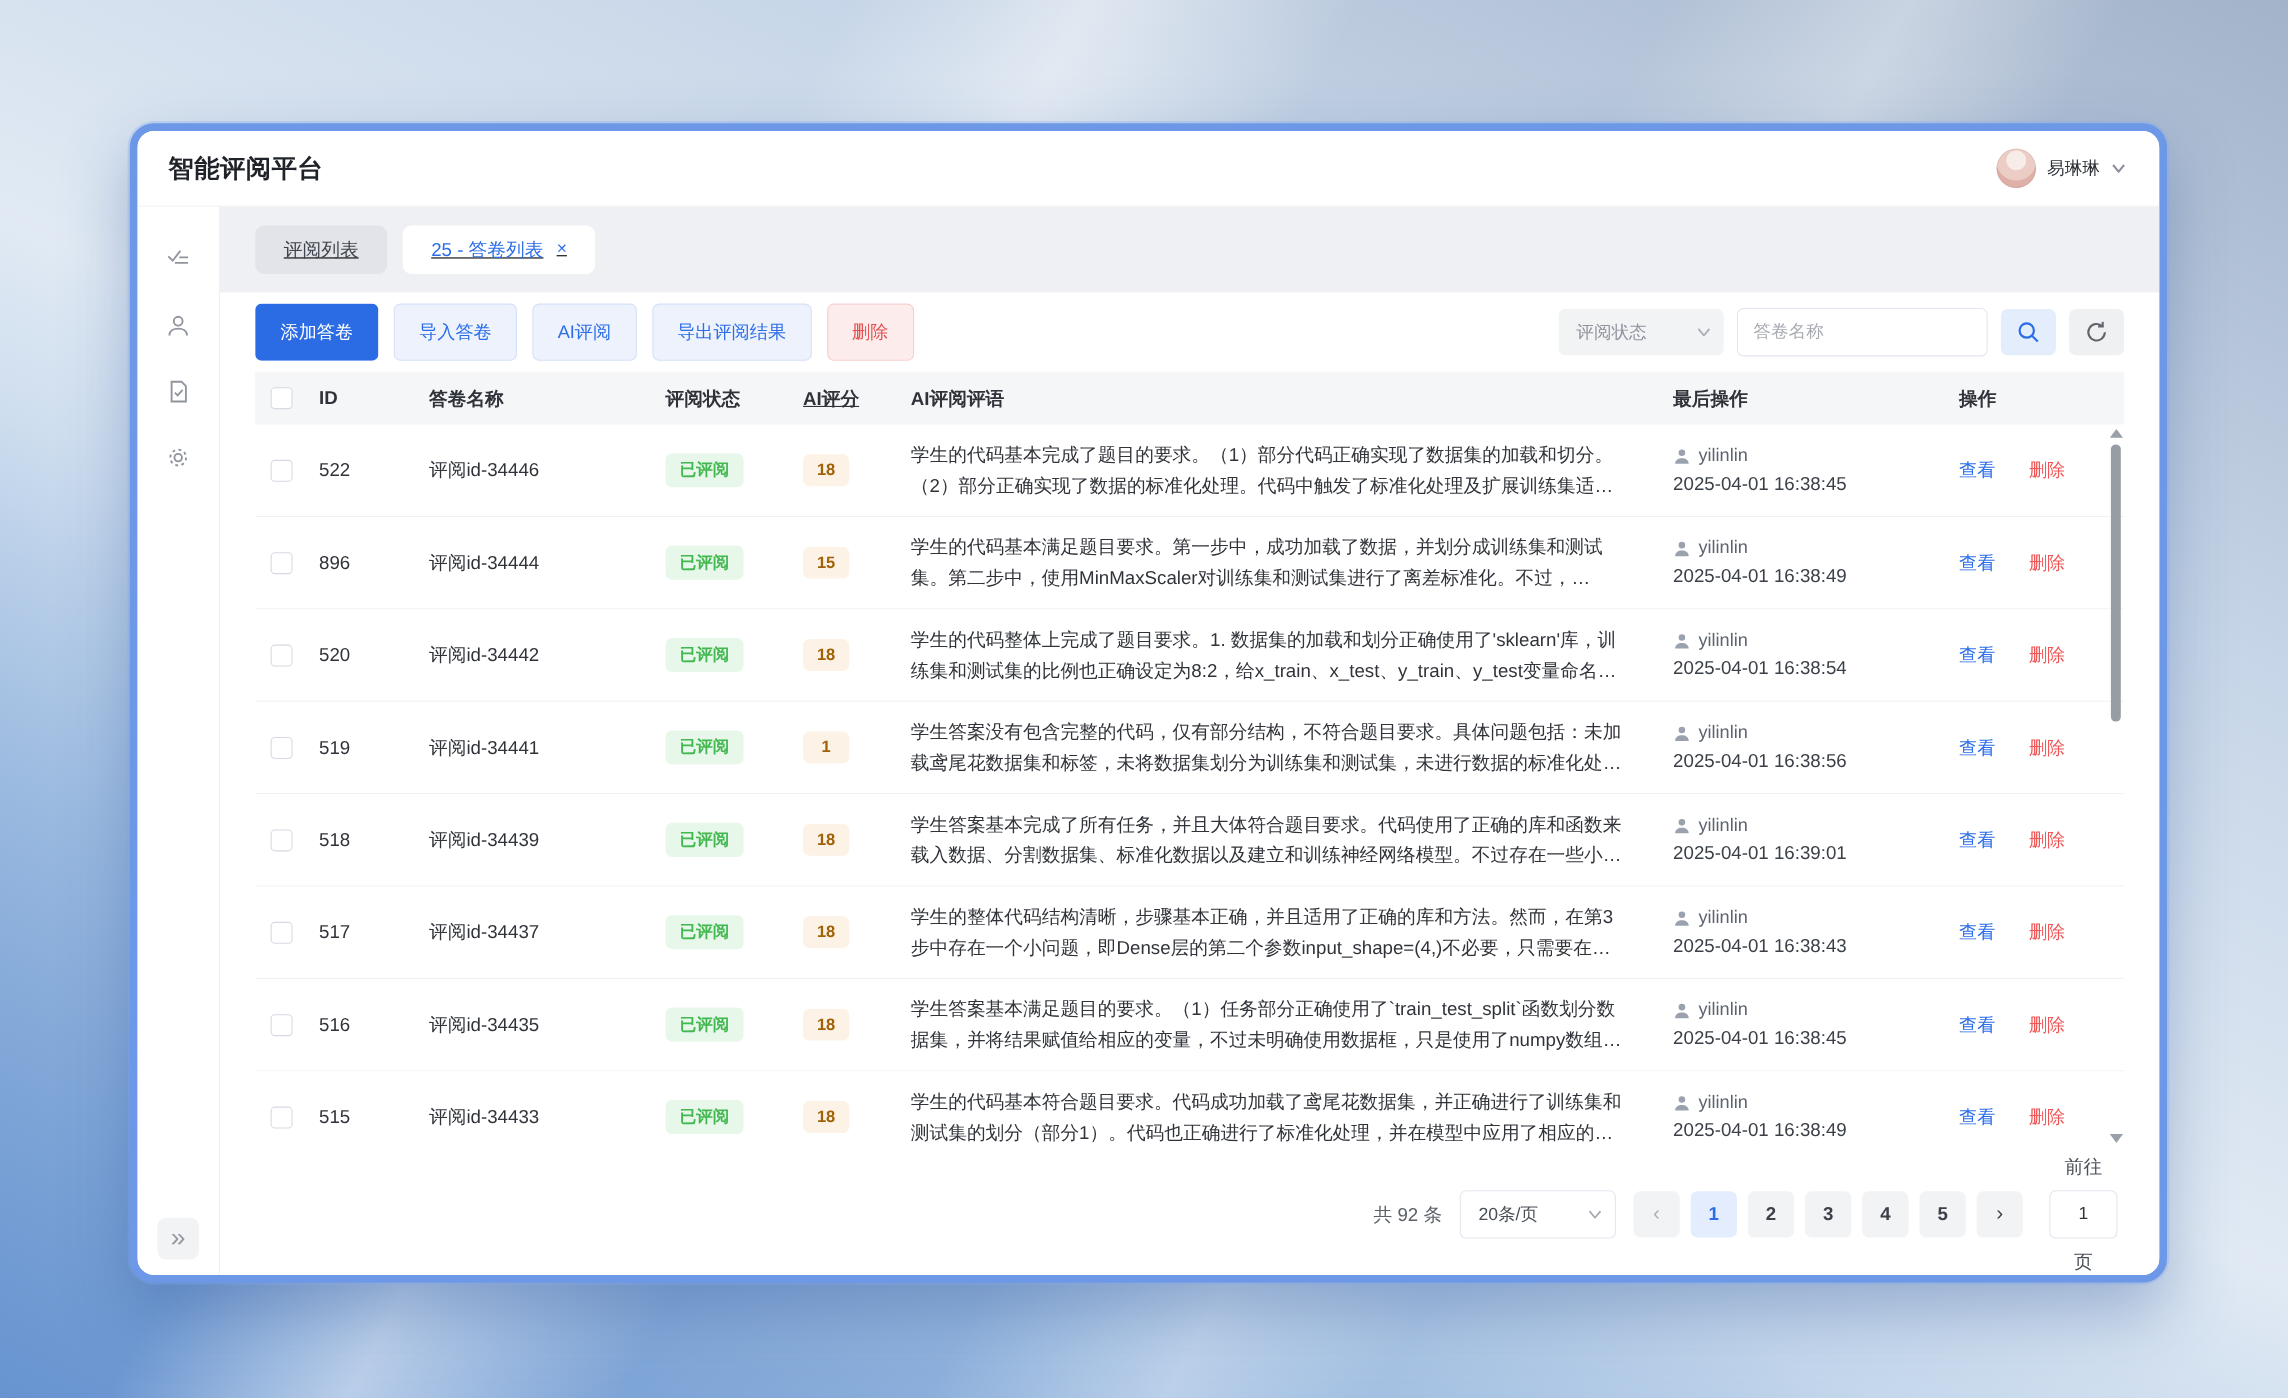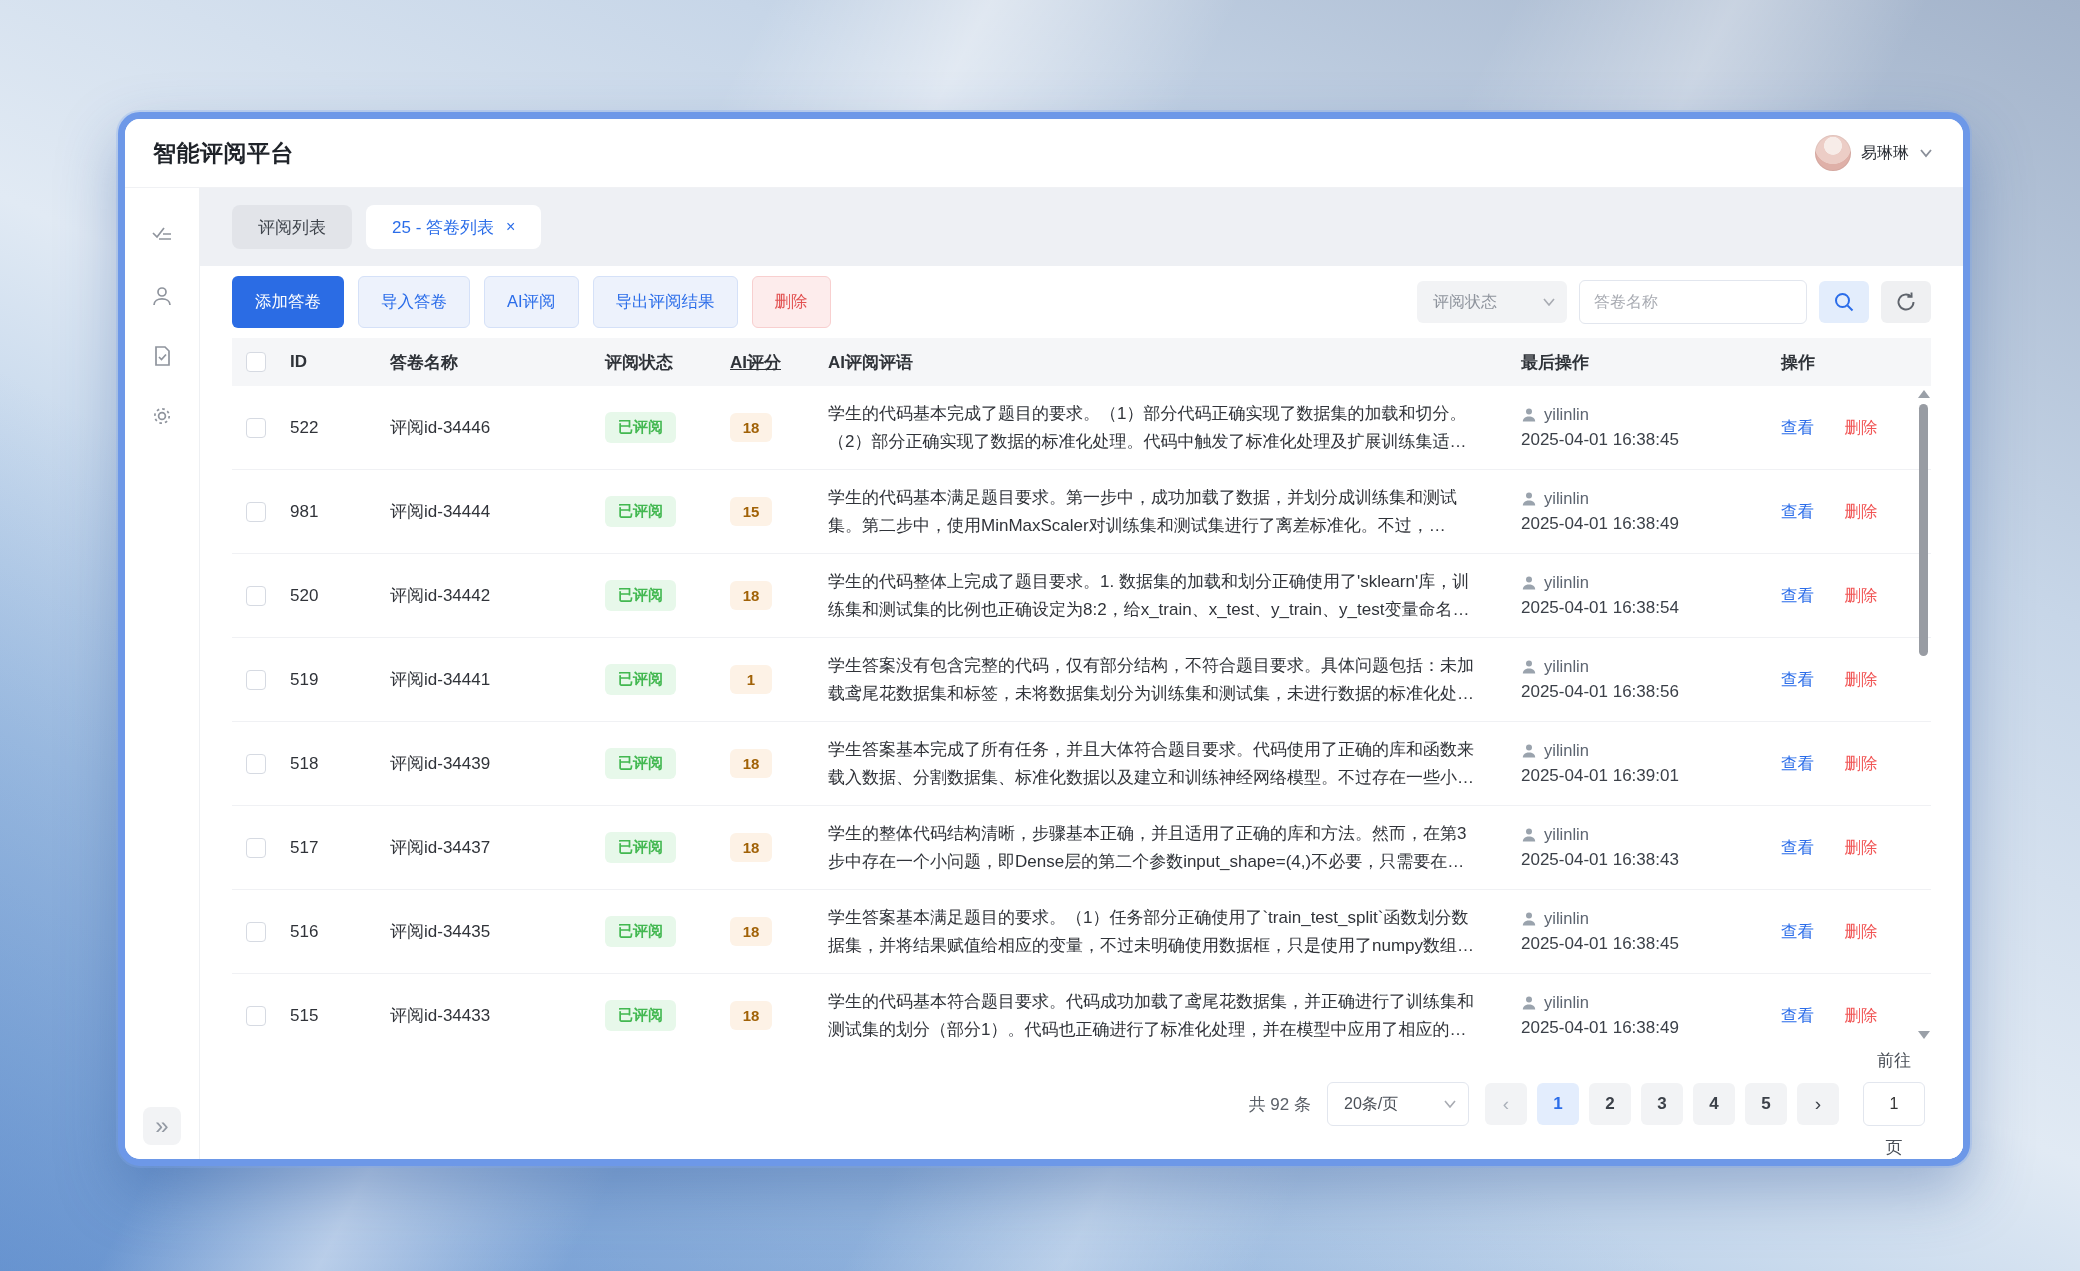--- a/index.html
+++ b/index.html
@@ -30,21 +30,21 @@
   .sidebar{flex:0 0 74px;border-right:1px solid #eef0f3;background:#fff;
     display:flex;flex-direction:column;align-items:center;padding:26px 0 14px;position:relative;}
   .side-icon{width:44px;height:44px;margin-bottom:16px;display:flex;align-items:center;justify-content:center;
     color:#8a8f99;border-radius:8px;cursor:pointer;}
   .side-icon svg{stroke:#8f949d;}
   .collapse-btn{position:absolute;bottom:14px;left:18px;width:38px;height:38px;border-radius:8px;
     background:#f2f3f5;display:flex;align-items:center;justify-content:center;
     color:#9399a3;font-size:24px;line-height:1;cursor:pointer;}
   .main{flex:1;display:flex;flex-direction:column;min-width:0;background:#fff;}
   
-  .tabstrip{flex:0 0 78px;background:#eef0f4;display:flex;align-items:center;gap:14px;padding:0 32px;}
+  .tabstrip{flex:0 0 78px;background:#eef0f4;display:flex;align-items:center;gap:14px;padding:0 32px;text-decoration:underline;}
   .tab{height:44px;display:flex;align-items:center;gap:10px;padding:0 26px;border-radius:8px;
     font-size:17px;cursor:pointer;}
   .tab.inactive{background:#e2e4e9;color:#3f444c;}
   .tab.active{background:#fff;color:#2b6de9;}
   .tab-close{font-size:16px;color:#2b6de9;line-height:1;margin-left:2px;}
   
   .content{flex:1;display:flex;flex-direction:column;padding:0 32px;min-height:0;background:#fff;}
   .toolbar{flex:0 0 72px;display:flex;align-items:center;justify-content:space-between;}
   .btn-group{display:flex;gap:14px;}
   .btn{height:52px;padding:0 22px;border-radius:6px;font-size:16.5px;border:1px solid transparent;
@@ -242,21 +242,21 @@
     <span class="col-actions">
       <a class="link view">查看</a>
       <a class="link del">删除</a>
     </span>
   </div>
 
   <div class="tr">
     <span class="col-check">
                   <span class="checkbox"></span>
                 </span>
-    <span class="col-id cell-text">981</span>
+    <span class="col-id cell-text">896</span>
     <span class="col-name cell-text">评阅id-34444</span>
     <span class="col-status"><span class="badge-status">已评阅</span></span>
     <span class="col-score"><span class="badge-score">15</span></span>
     <span class="col-comment">
                   <span class="comment">学生的代码基本满足题目要求。第一步中，成功加载了数据，并划分成训练集和测试集。第二步中，使用MinMaxScaler对训练集和测试集进行了离差标准化。不过，scaler_x_train和sc…</span>
                 </span>
     <span class="col-lastop">
       <span class="lastop-line1">
         <svg width="16" height="16" viewBox="0 0 16 16" fill="#9aa3ad">
           <circle cx="8" cy="4.6" r="3"></circle>

